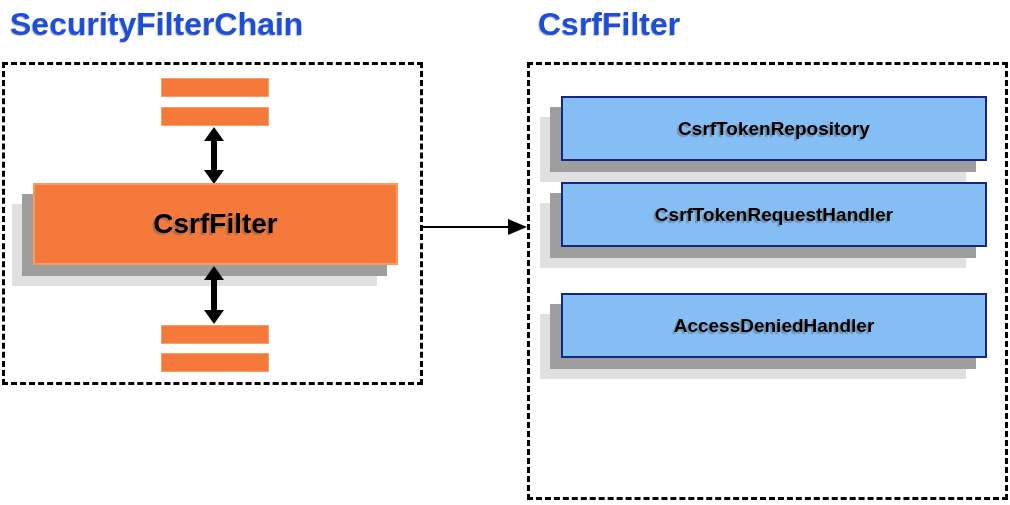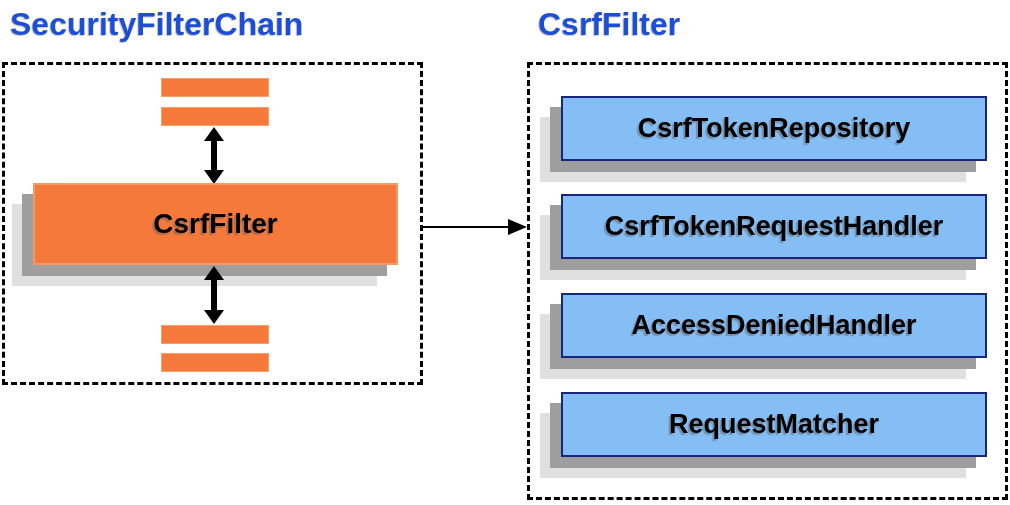--- a/index.html
+++ b/index.html
@@ -52,23 +52,23 @@
 
   .component-box{
     position:absolute;
     left:561px;width:426px;height:65px;
     background:#85BEF5;
     border:2px solid #17267E;
     box-sizing:border-box;
     box-shadow:-11px 11px 0 0 #9E9E9E, -21px 21px 0 0 #E0E0E0;
     display:flex;align-items:center;justify-content:center;
   }
-  .comp1{top:96px;} .comp2{top:194px;} .comp3{top:293px;} .comp4{top:392px;}
+  .comp1{top:96px;} .comp2{top:182px;} .comp3{top:293px;} .comp4{top:392px;}
   .component-box .label{
-    font-size:27px;font-weight:bold;color:#000;
+    font-size:19px;font-weight:bold;color:#000;
     text-shadow:-2px 2px 1px rgba(90,90,90,0.45);
     white-space:nowrap;
   }
 
   
   .varrow{position:absolute;left:204px;width:20px;}
   .varrow1{top:127px;height:57px;}
   .varrow2{top:266px;height:58px;}
   .varrow .vline{position:absolute;left:7px;width:6px;top:9px;bottom:9px;background:#000;}
   .varrow::before{
@@ -126,17 +126,14 @@
 
   <div class="component-box comp1">
     <span class="label">CsrfTokenRepository</span>
   </div>
   <div class="component-box comp2">
     <span class="label">CsrfTokenRequestHandler</span>
   </div>
   <div class="component-box comp3">
     <span class="label">AccessDeniedHandler</span>
   </div>
-  <div class="component-box comp4">
-    <span class="label">RequestMatcher</span>
-  </div>
 
 </div>
 
 </body></html>

